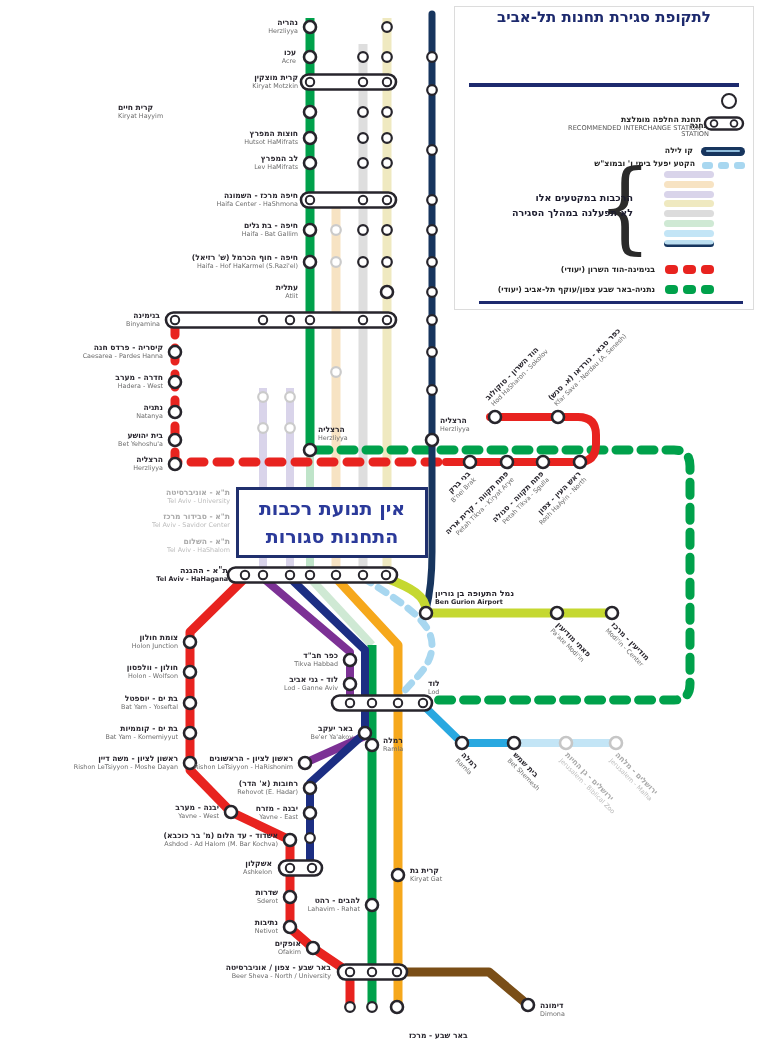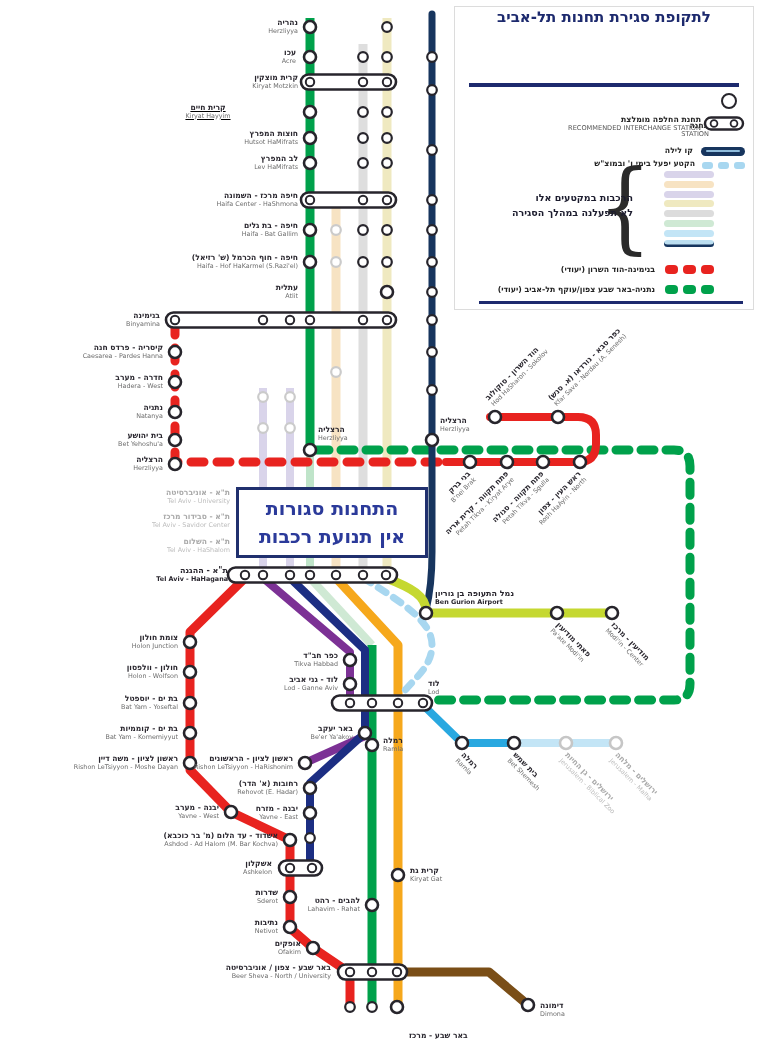--- a/index.html
+++ b/index.html
@@ -210,21 +210,21 @@
         <div class="en">Herzliyya</div>
       </div>
       <div class="lbl m-left" style="top: 49px; left: 116px; width: 180px; text-align: right;">
         <div class="he" dir="rtl">עכו</div>
         <div class="en">Acre</div>
       </div>
       <div class="lbl m-left" style="top: 74px; left: 118px; width: 180px; text-align: right;">
         <div class="he" dir="rtl">קרית מוצקין</div>
         <div class="en">Kiryat Motzkin</div>
       </div>
-      <div class="lbl m-left" style="top: 104px; left: 118px; width: 180px; text-align: center; text-decoration: underline;">
+      <div class="lbl m-left" style="top: 104px; left: 118px; width: 180px; text-align: left;">
         <div class="he" dir="rtl">קרית חיים</div>
         <div class="en">Kiryat Hayyim</div>
       </div>
       <div class="lbl m-left" style="top: 130px; left: 118px; width: 180px; text-align: right;">
         <div class="he" dir="rtl">חוצות המפרץ</div>
         <div class="en">Hutsot HaMifrats</div>
       </div>
       <div class="lbl m-left" style="top: 155px; left: 118px; width: 180px; text-align: right;">
         <div class="he" dir="rtl">לב המפרץ</div>
         <div class="en">Lev HaMifrats</div>
@@ -461,22 +461,22 @@
         <div class="he" dir="rtl">קרית גת</div>
         <div class="en">Kiryat Gat</div>
       </div>
       <div class="lbl m-left" style="top: 897px; left: 180px; width: 180px; text-align: right;">
         <div class="he" dir="rtl">להבים - רהט</div>
         <div class="en">Lahavim - Rahat</div>
       </div>
     </div>
 
   <div class="closure">
+    <div>אין תנועת רכבות</div>
     <div>התחנות סגורות</div>
-    <div>אין תנועת רכבות</div>
   </div>
 
   <div class="legend">
     <h2>לתקופת סגירת תחנות תל-אביב</h2>
     <div class="rule"></div>
 
     <span class="ic-circle"></span>
     <div id="lg-station-tx">
       <div class="lg-he">תחנה</div>
       <div class="lg-en">STATION</div>

